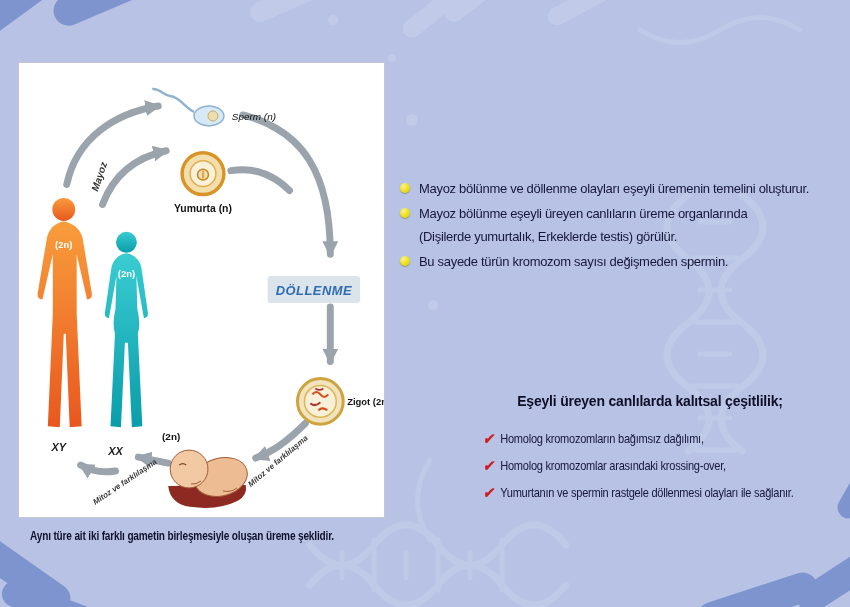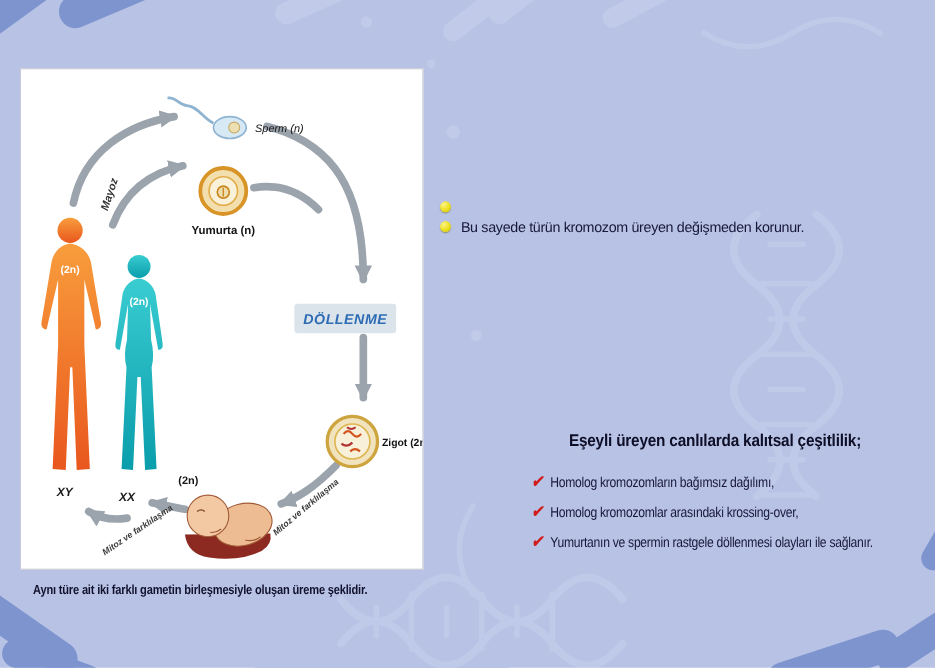--- a/index.html
+++ b/index.html
@@ -187,25 +187,35 @@
       <text class="sv-rot-small" transform="rotate(-34 108 423)" x="108" y="423" text-anchor="middle">Mitoz ve farklılaşma</text>
       <text class="sv-rot-small" transform="rotate(-40 262 402)" x="262" y="402" text-anchor="middle">Mitoz ve farklılaşma</text>
     </svg>
   </div>
 
   <div class="caption">Aynı türe ait iki farklı gametin birleşmesiyle oluşan üreme şeklidir.</div>
 
   <div class="bullets">
     <div class="bullet-row">
       <span class="dot"></span>
+      <div class="bullet-text">
+        <div>Mayoz bölünme ve döllenme olayları eşeyli üremenin temelini oluşturur.</div>
+      </div>
     </div>
     <div class="bullet-row">
       <span class="dot"></span>
       <div class="bullet-text">
-        <div>Bu sayede türün kromozom üreyen değişmeden korunur.</div>
+        <div>Mayoz bölünme eşeyli üreyen canlıların üreme organlarında</div>
+        <div>(Dişilerde yumurtalık, Erkeklerde testis) görülür.</div>
+      </div>
+    </div>
+    <div class="bullet-row">
+      <span class="dot"></span>
+      <div class="bullet-text">
+        <div>Bu sayede türün kromozom sayısı değişmeden spermin.</div>
       </div>
     </div>
   </div>
 
   <div class="genetic-heading">Eşeyli üreyen canlılarda kalıtsal çeşitlilik;</div>
 
   <div class="checks">
     <div class="check-row">
       <span class="check-icon">✔</span>
       <div>Homolog kromozomların bağımsız dağılımı,</div>

